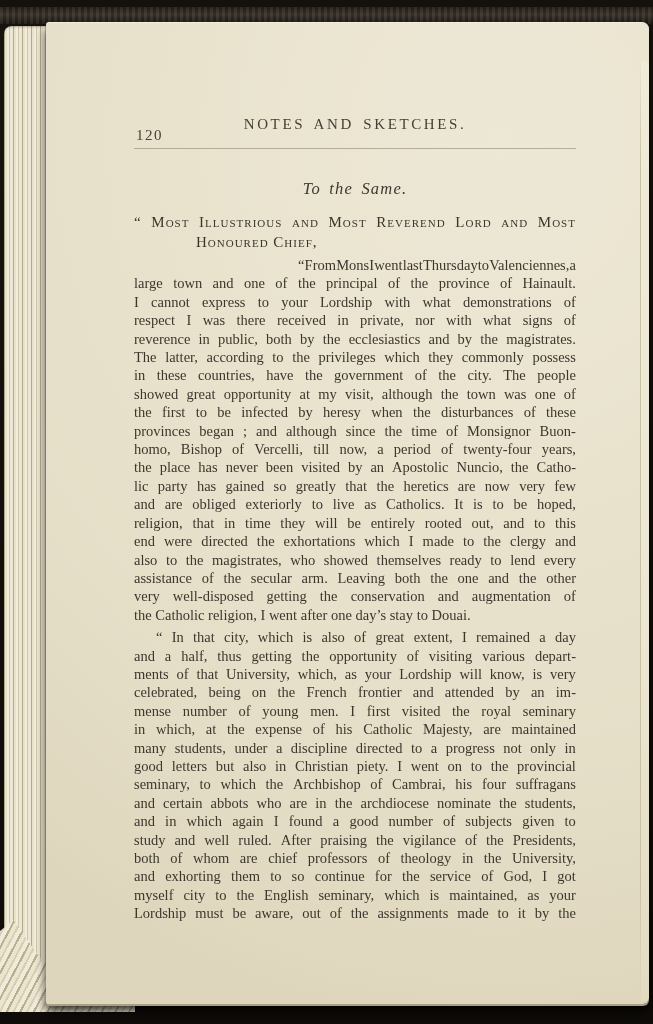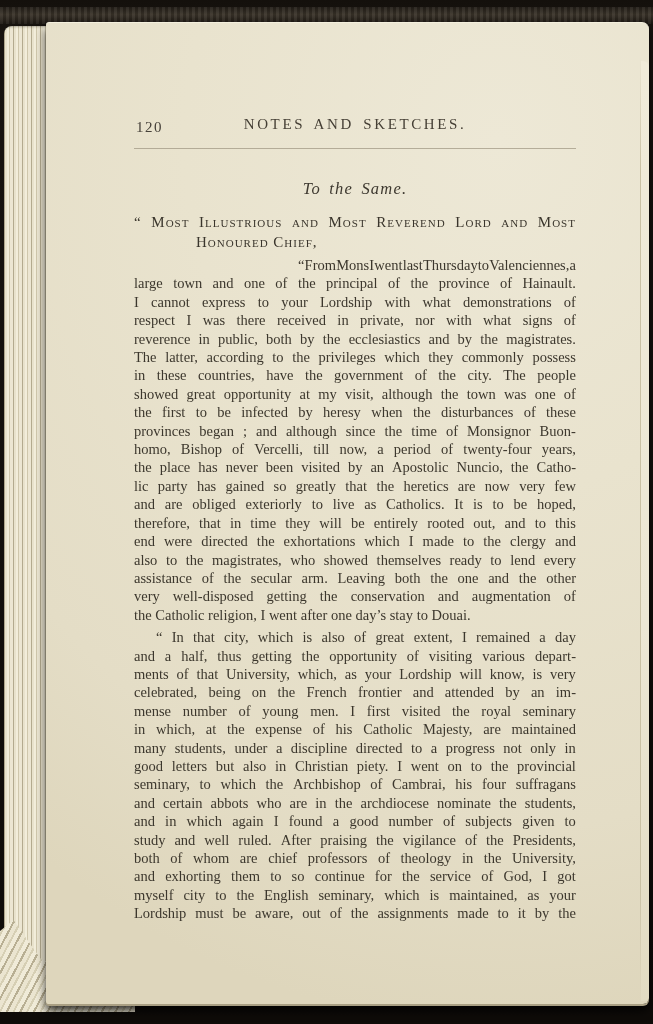--- a/index.html
+++ b/index.html
@@ -53,21 +53,21 @@
     content:'';position:absolute;top:38px;bottom:3px;right:0;width:8px;
     border-radius:0 6px 5px 0;
     background:linear-gradient(180deg,#f0ebd9 0%,#ece7d4 60%,#e2dbc2 100%);
   }
   .text-block{position:absolute;left:88px;top:0;width:442px;}
   .header-row{
     position:relative;margin-top:92px;height:18px;
     text-align:center;
   }
   .pagenum{
-    position:absolute;left:2px;top:4px;
+    position:absolute;left:2px;top:12px;
     font-size:15px;letter-spacing:1.5px;color:#46413a;
   }
   .runhead{
     font-size:15px;letter-spacing:2.6px;color:#453f35;word-spacing:3px;
   }
   .rule{margin-top:15px;border-top:1px solid #978e7a;opacity:.65;}
   .heading{
     margin-top:30px;text-align:center;
     font-style:italic;font-size:16.5px;letter-spacing:1.2px;
     word-spacing:3px;color:#3e3930;
@@ -119,21 +119,21 @@
           <div class="tline"><span>reverence</span><span>in</span><span>public,</span><span>both</span><span>by</span><span>the</span><span>ecclesiastics</span><span>and</span><span>by</span><span>the</span><span>magistrates.</span></div>
           <div class="tline"><span>The</span><span>latter,</span><span>according</span><span>to</span><span>the</span><span>privileges</span><span>which</span><span>they</span><span>commonly</span><span>possess</span></div>
           <div class="tline"><span>in</span><span>these</span><span>countries,</span><span>have</span><span>the</span><span>government</span><span>of</span><span>the</span><span>city.</span><span>The</span><span>people</span></div>
           <div class="tline"><span>showed</span><span>great</span><span>opportunity</span><span>at</span><span>my</span><span>visit,</span><span>although</span><span>the</span><span>town</span><span>was</span><span>one</span><span>of</span></div>
           <div class="tline"><span>the</span><span>first</span><span>to</span><span>be</span><span>infected</span><span>by</span><span>heresy</span><span>when</span><span>the</span><span>disturbances</span><span>of</span><span>these</span></div>
           <div class="tline"><span>provinces</span><span>began</span><span>;</span><span>and</span><span>although</span><span>since</span><span>the</span><span>time</span><span>of</span><span>Monsignor</span><span>Buon-</span></div>
           <div class="tline"><span>homo,</span><span>Bishop</span><span>of</span><span>Vercelli,</span><span>till</span><span>now,</span><span>a</span><span>period</span><span>of</span><span>twenty-four</span><span>years,</span></div>
           <div class="tline"><span>the</span><span>place</span><span>has</span><span>never</span><span>been</span><span>visited</span><span>by</span><span>an</span><span>Apostolic</span><span>Nuncio,</span><span>the</span><span>Catho-</span></div>
           <div class="tline"><span>lic</span><span>party</span><span>has</span><span>gained</span><span>so</span><span>greatly</span><span>that</span><span>the</span><span>heretics</span><span>are</span><span>now</span><span>very</span><span>few</span></div>
           <div class="tline"><span>and</span><span>are</span><span>obliged</span><span>exteriorly</span><span>to</span><span>live</span><span>as</span><span>Catholics.</span><span>It</span><span>is</span><span>to</span><span>be</span><span>hoped,</span></div>
-          <div class="tline"><span>therefore,</span><span>that</span><span>in</span><span>time</span><span>they</span><span>will</span><span>be</span><span>entirely</span><span>rooted</span><span>out,</span><span>and</span><span>to</span><span>this</span></div>
+          <div class="tline"><span>religion,</span><span>that</span><span>in</span><span>time</span><span>they</span><span>will</span><span>be</span><span>entirely</span><span>rooted</span><span>out,</span><span>and</span><span>to</span><span>this</span></div>
           <div class="tline"><span>end</span><span>were</span><span>directed</span><span>the</span><span>exhortations</span><span>which</span><span>I</span><span>made</span><span>to</span><span>the</span><span>clergy</span><span>and</span></div>
           <div class="tline"><span>also</span><span>to</span><span>the</span><span>magistrates,</span><span>who</span><span>showed</span><span>themselves</span><span>ready</span><span>to</span><span>lend</span><span>every</span></div>
           <div class="tline"><span>assistance</span><span>of</span><span>the</span><span>secular</span><span>arm.</span><span>Leaving</span><span>both</span><span>the</span><span>one</span><span>and</span><span>the</span><span>other</span></div>
           <div class="tline"><span>very</span><span>well-disposed</span><span>getting</span><span>the</span><span>conservation</span><span>and</span><span>augmentation</span><span>of</span></div>
           <div class="tline tline-last">the Catholic religion, I went after one day’s stay to Douai.</div>
         </div>
 
       <div class="para">
           <div class="tline" style="padding-left: 22px;"><span>“</span><span>In</span><span>that</span><span>city,</span><span>which</span><span>is</span><span>also</span><span>of</span><span>great</span><span>extent,</span><span>I</span><span>remained</span><span>a</span><span>day</span></div>
           <div class="tline"><span>and</span><span>a</span><span>half,</span><span>thus</span><span>getting</span><span>the</span><span>opportunity</span><span>of</span><span>visiting</span><span>various</span><span>depart-</span></div>

